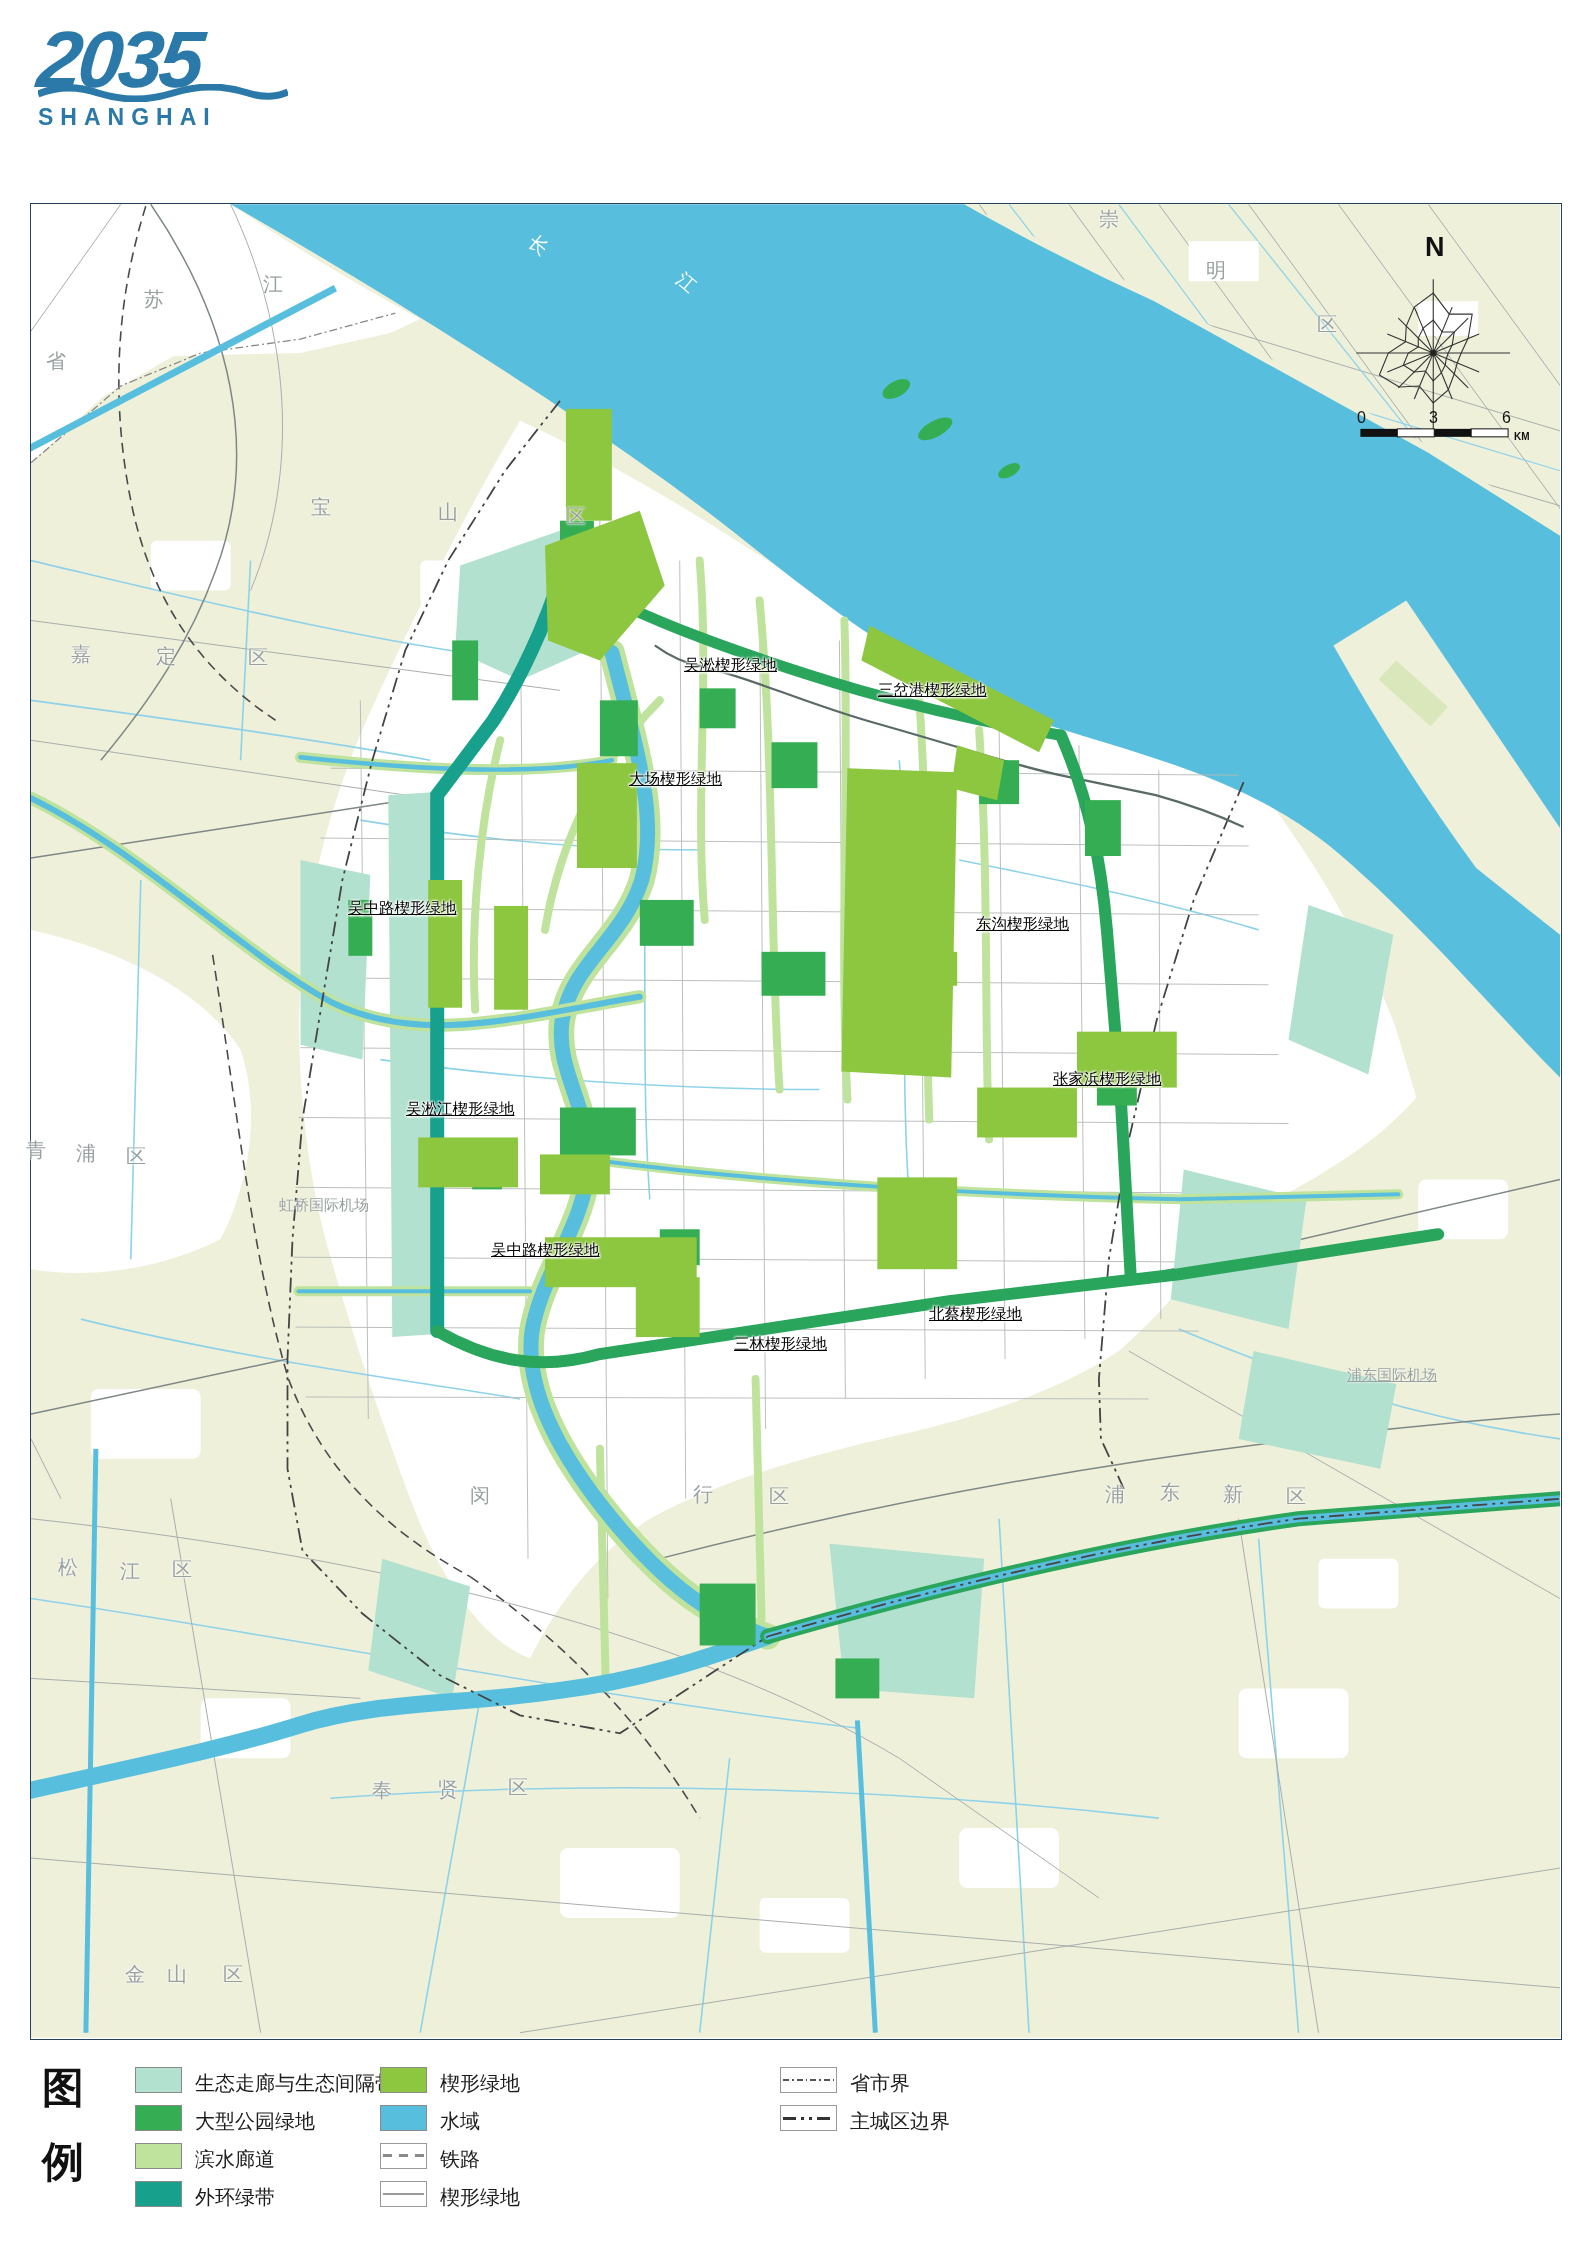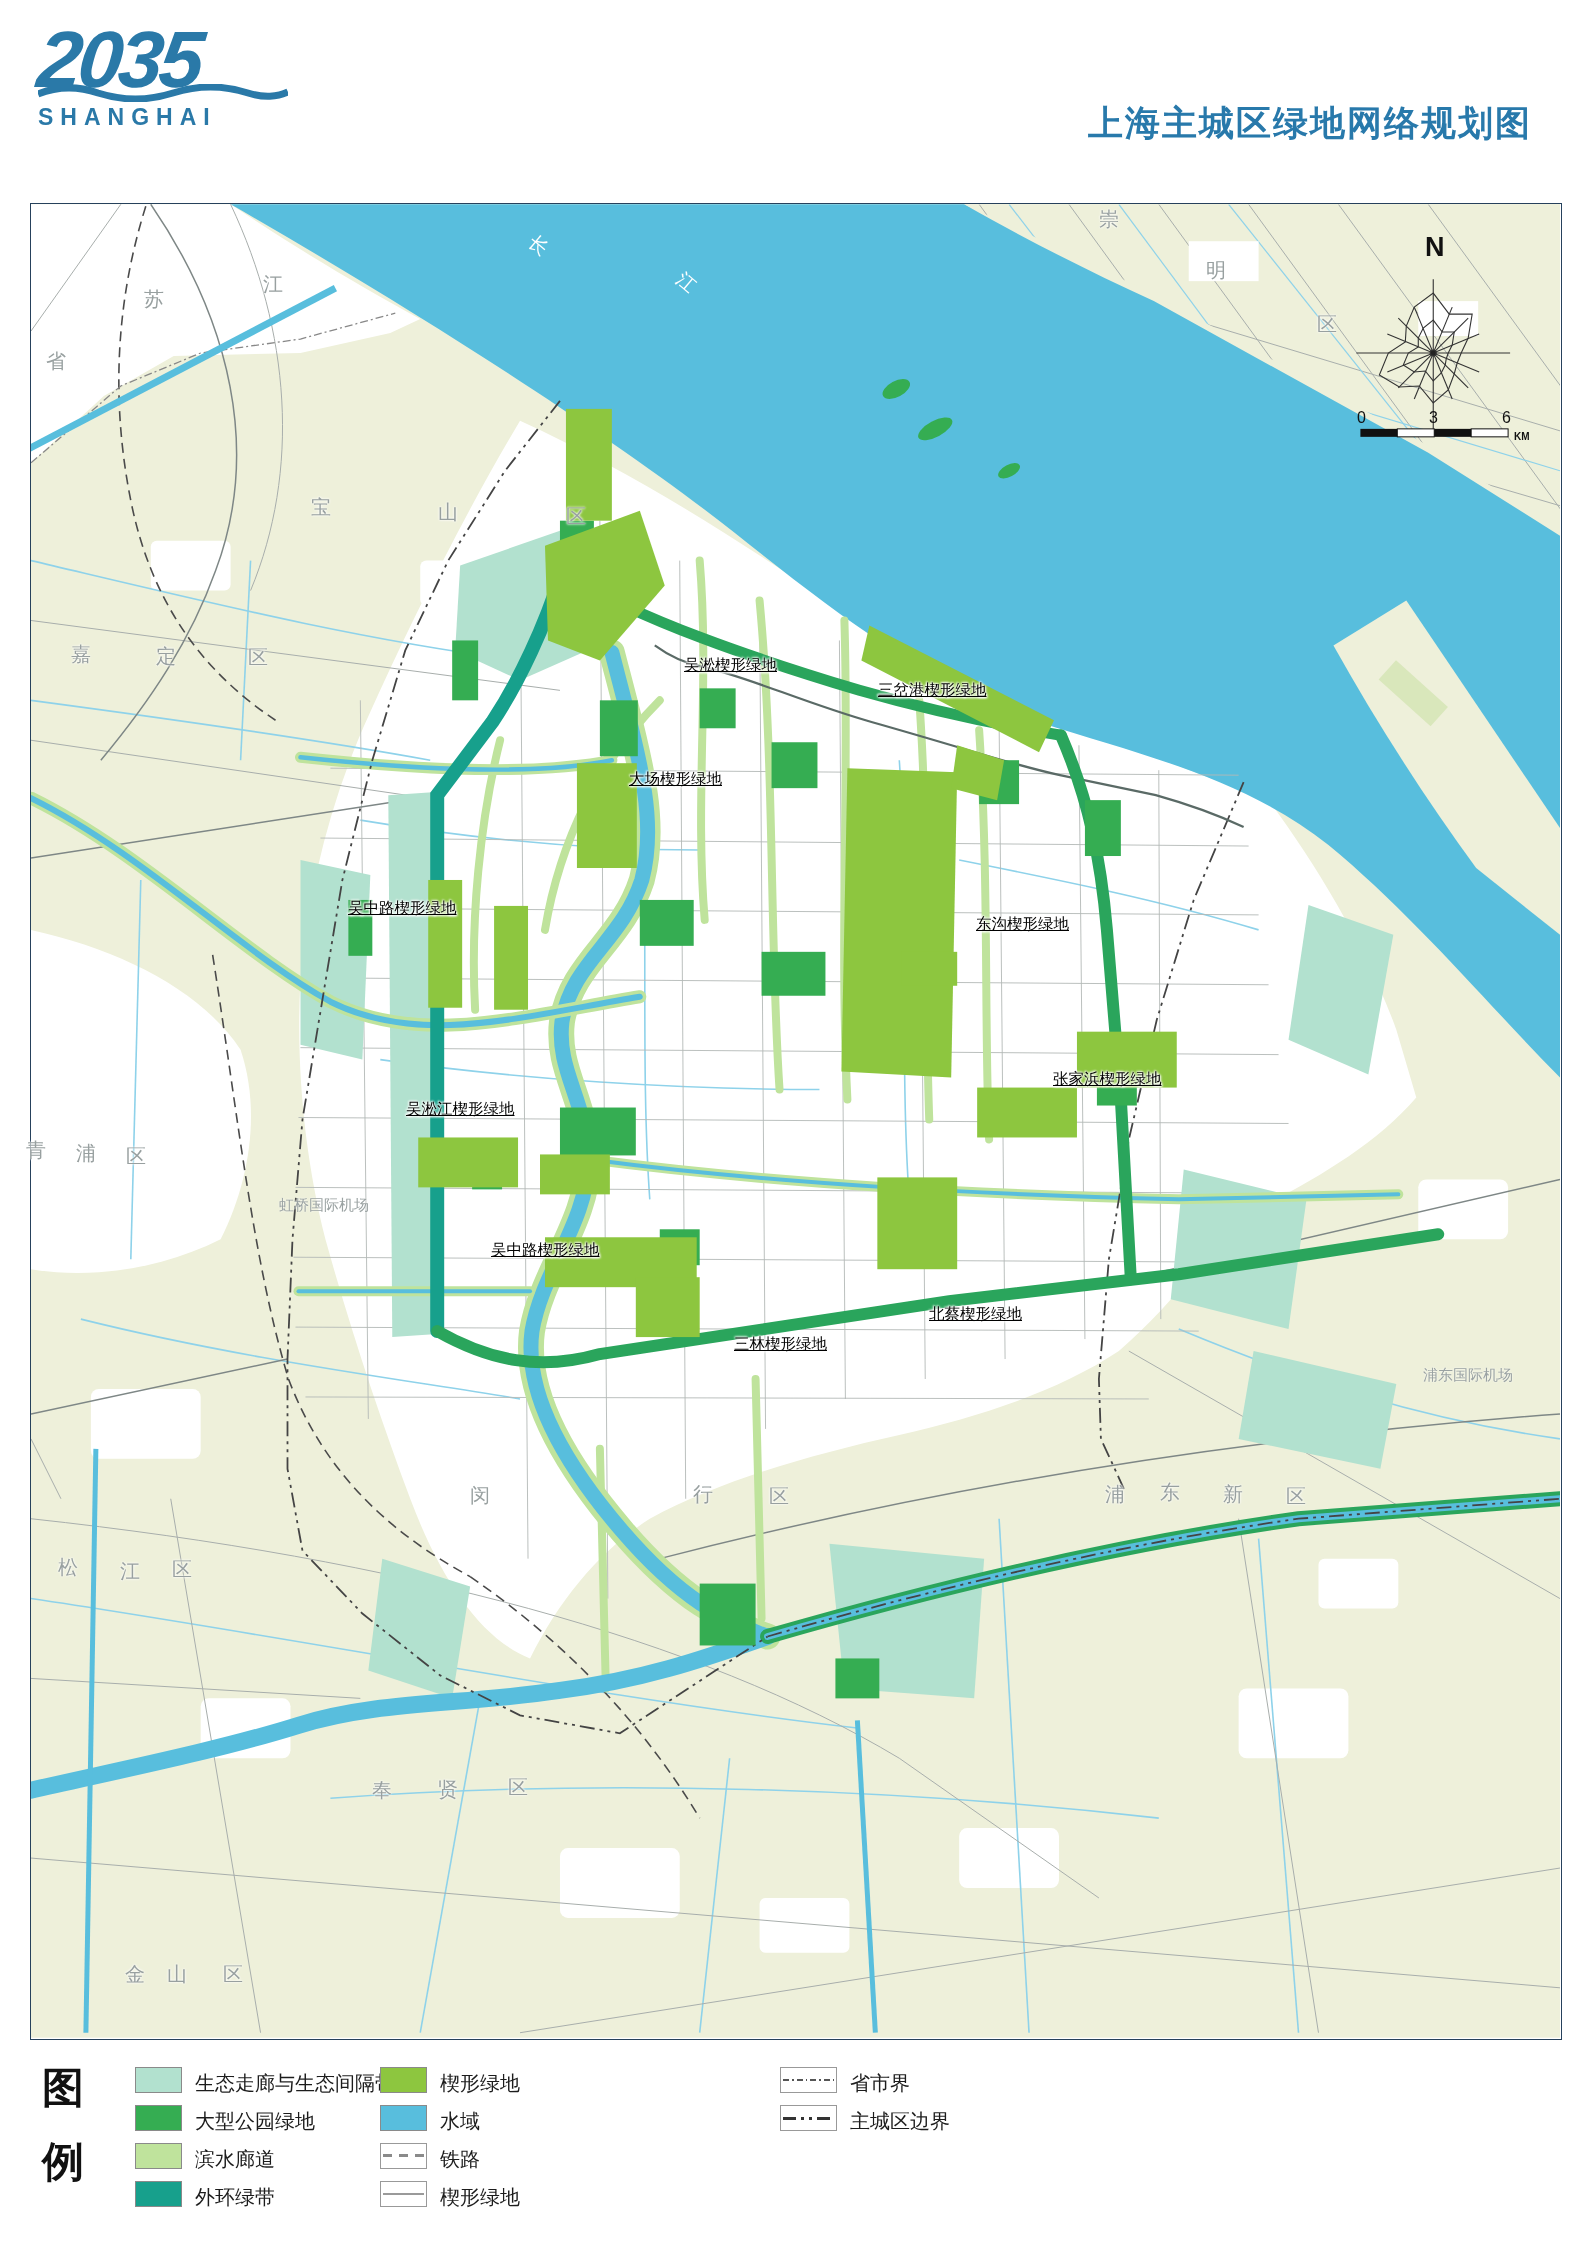--- a/index.html
+++ b/index.html
@@ -50,21 +50,20 @@
 
 <div class="page">
 
   <div class="logo">
     <span class="logo-year">2035</span>
     <svg class="logo-wave" width="250" height="18" viewBox="0 0 250 18">
       <path d="M0,10 C20,2 40,2 60,9 C85,17 110,17 135,9 C160,1 185,1 210,9 C225,14 240,13 250,8" fill="none" stroke="#2a79a8" stroke-width="7"></path>
     </svg>
     <span class="logo-sub">SHANGHAI</span>
   </div>
-  <div class="subtitle">上海主城区绿地网络规划图</div>
 
   <div class="map">
     <svg width="1529" height="1834" viewBox="30 203 1532 1837">
 
       <rect x="30" y="203" width="1532" height="1837" fill="#eef0da"></rect>
 
       <path d="M30,203 L230,203 C300,250 360,285 420,318 L390,332 L300,352 L173,355 L103,395 L30,462 Z" fill="#fff"></path>
       <path d="M30,930 C120,950 200,990 240,1050 C260,1110 250,1180 220,1240 C160,1270 90,1280 30,1270 Z" fill="#fff"></path>
       <path d="M520,420 C640,475 740,540 850,615 C940,675 1050,722 1170,762 L1270,800 C1320,868 1368,948 1398,1030 L1418,1098 C1372,1152 1295,1192 1235,1222 C1200,1268 1168,1310 1120,1352 C1060,1392 980,1418 900,1436 C810,1456 720,1482 650,1520 C600,1552 560,1600 530,1660 C480,1640 440,1580 410,1500 C380,1420 350,1330 325,1240 C305,1160 295,1070 300,980 C308,888 330,800 368,716 C410,622 465,512 520,420 Z" fill="#fff"></path>
       <g fill="#fff">
@@ -345,21 +344,21 @@
         <span class="mlabel district" style="left: 407px; top: 1575px;">贤</span>
         <span class="mlabel district" style="left: 477px; top: 1573px;">区</span>
         <span class="mlabel district" style="left: 439px; top: 1281px;">闵</span>
         <span class="mlabel district" style="left: 662px; top: 1280px;">行</span>
         <span class="mlabel district" style="left: 738px; top: 1282px;">区</span>
         <span class="mlabel district" style="left: 1074px; top: 1280px;">浦</span>
         <span class="mlabel district" style="left: 1129px; top: 1278px;">东</span>
         <span class="mlabel district" style="left: 1192px; top: 1280px;">新</span>
         <span class="mlabel district" style="left: 1255px; top: 1282px;">区</span>
         <span class="mlabel airport" style="left: 248px; top: 993px;">虹桥国际机场</span>
-        <span class="mlabel airport" style="left: 1392px; top: 1163px;">浦东国际机场</span>
+        <span class="mlabel airport" style="left: 1316px; top: 1163px; text-decoration: underline;">浦东国际机场</span>
         <span class="mlabel compass-n" style="left: 1394px; top: 30px;">N</span>
         <span class="mlabel scale-num" style="left: 1326px; top: 206px;">0</span>
         <span class="mlabel scale-num" style="left: 1398px; top: 206px;">3</span>
         <span class="mlabel scale-num" style="left: 1471px; top: 206px;">6</span>
         <span class="mlabel scale-unit" style="left: 1483px; top: 228px;">KM</span>
       </div>
   </div>
 
   <div class="legend">
     <div class="legend-title lg-t1">图</div>

